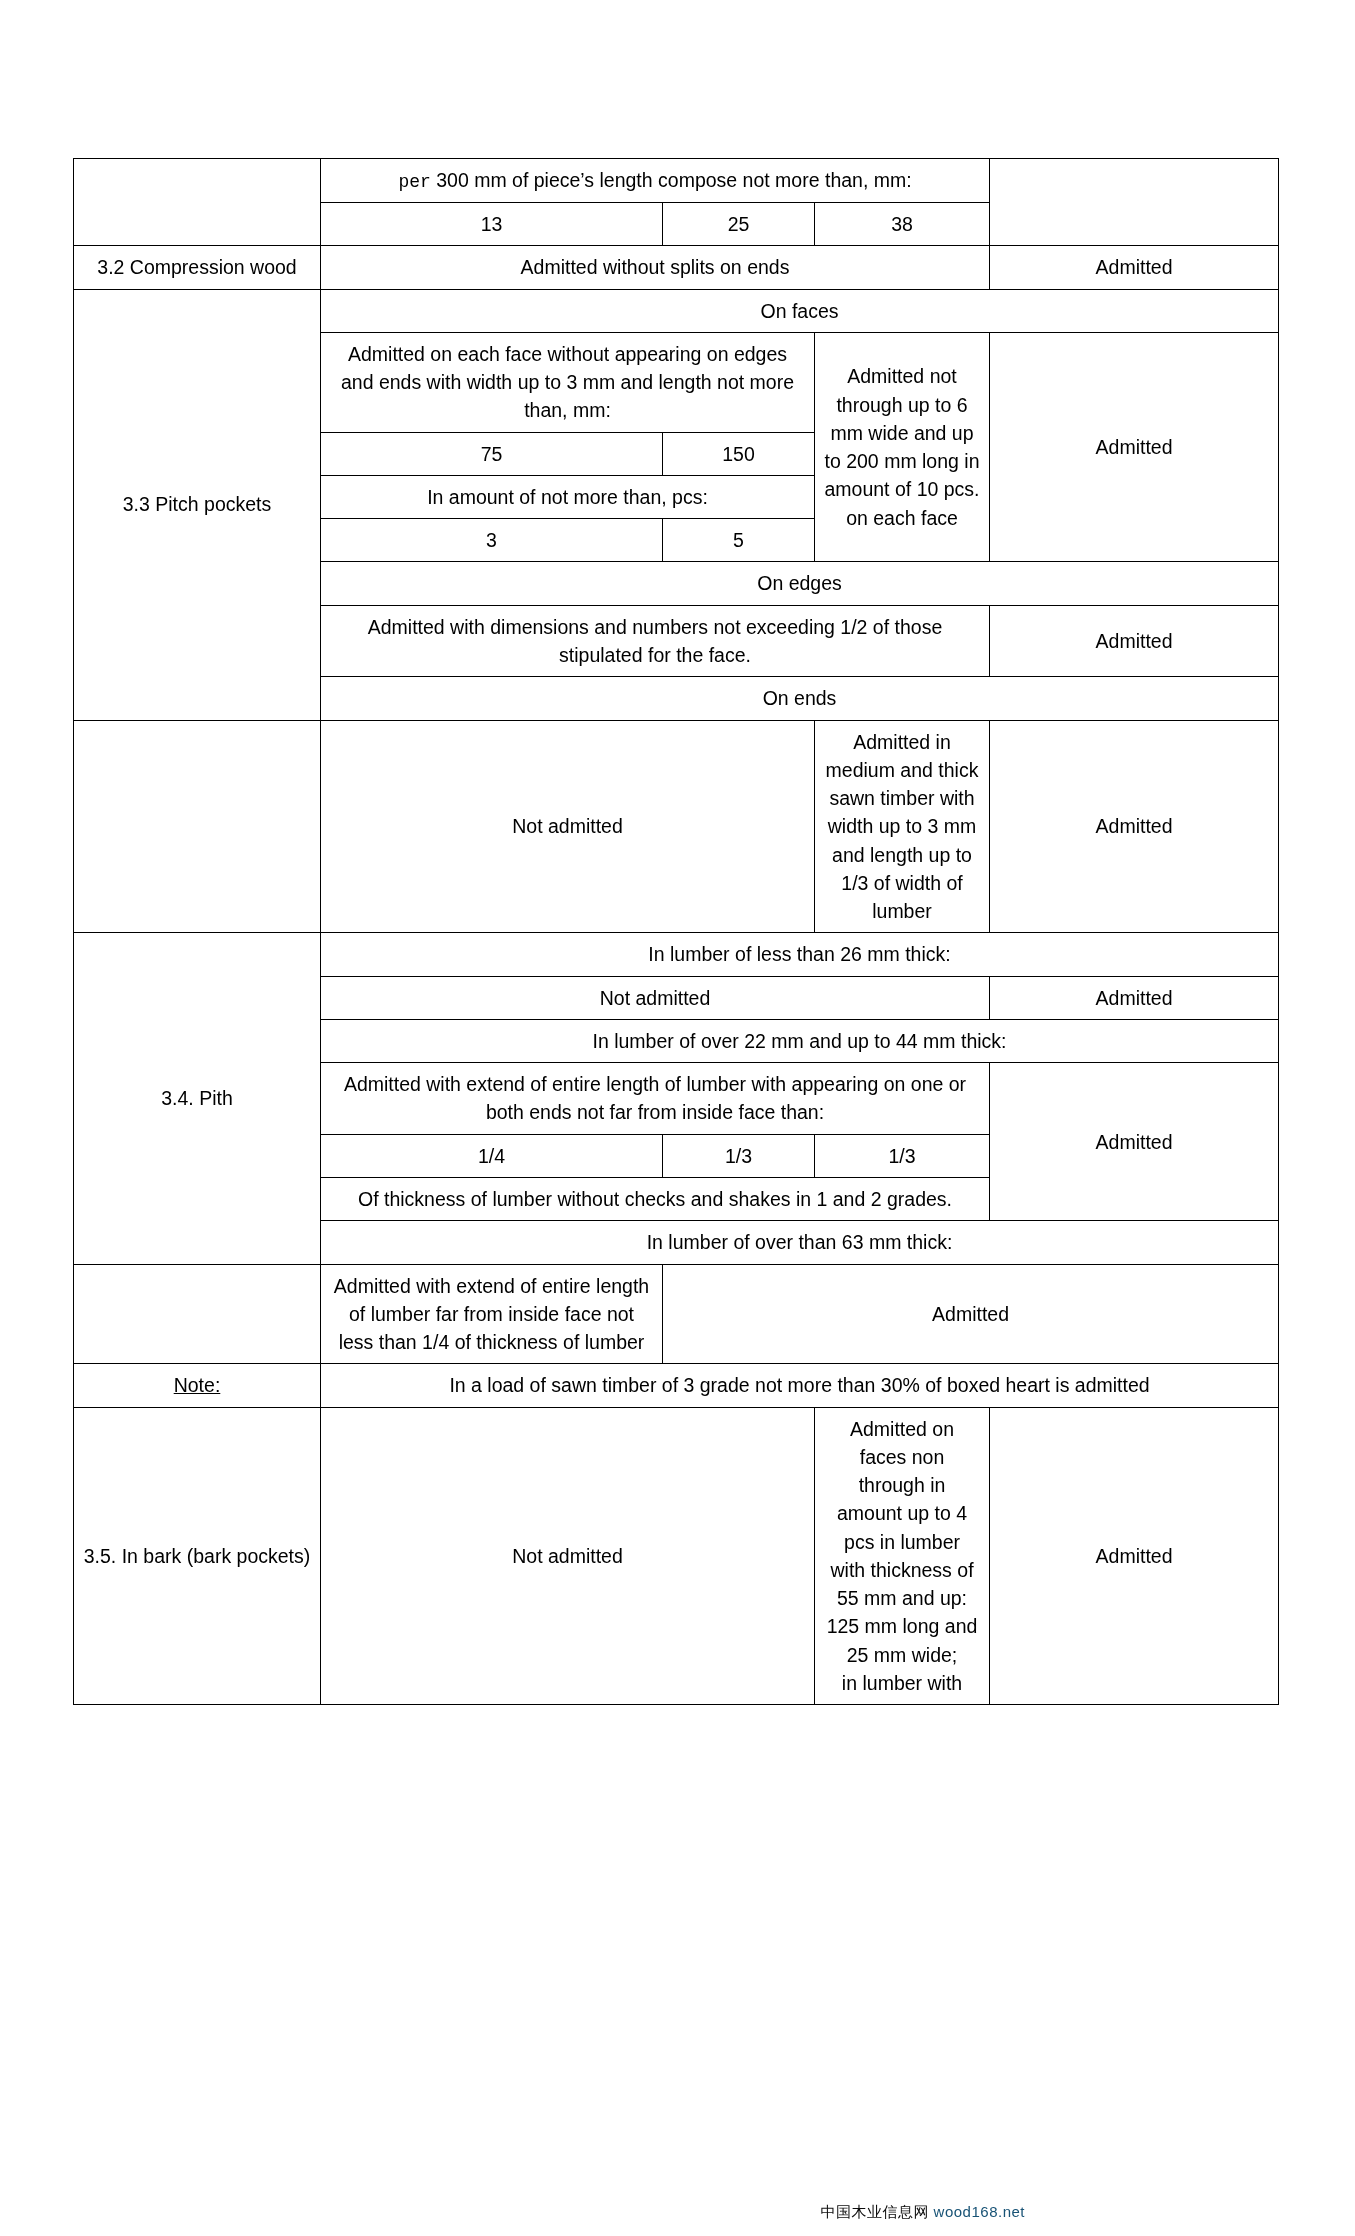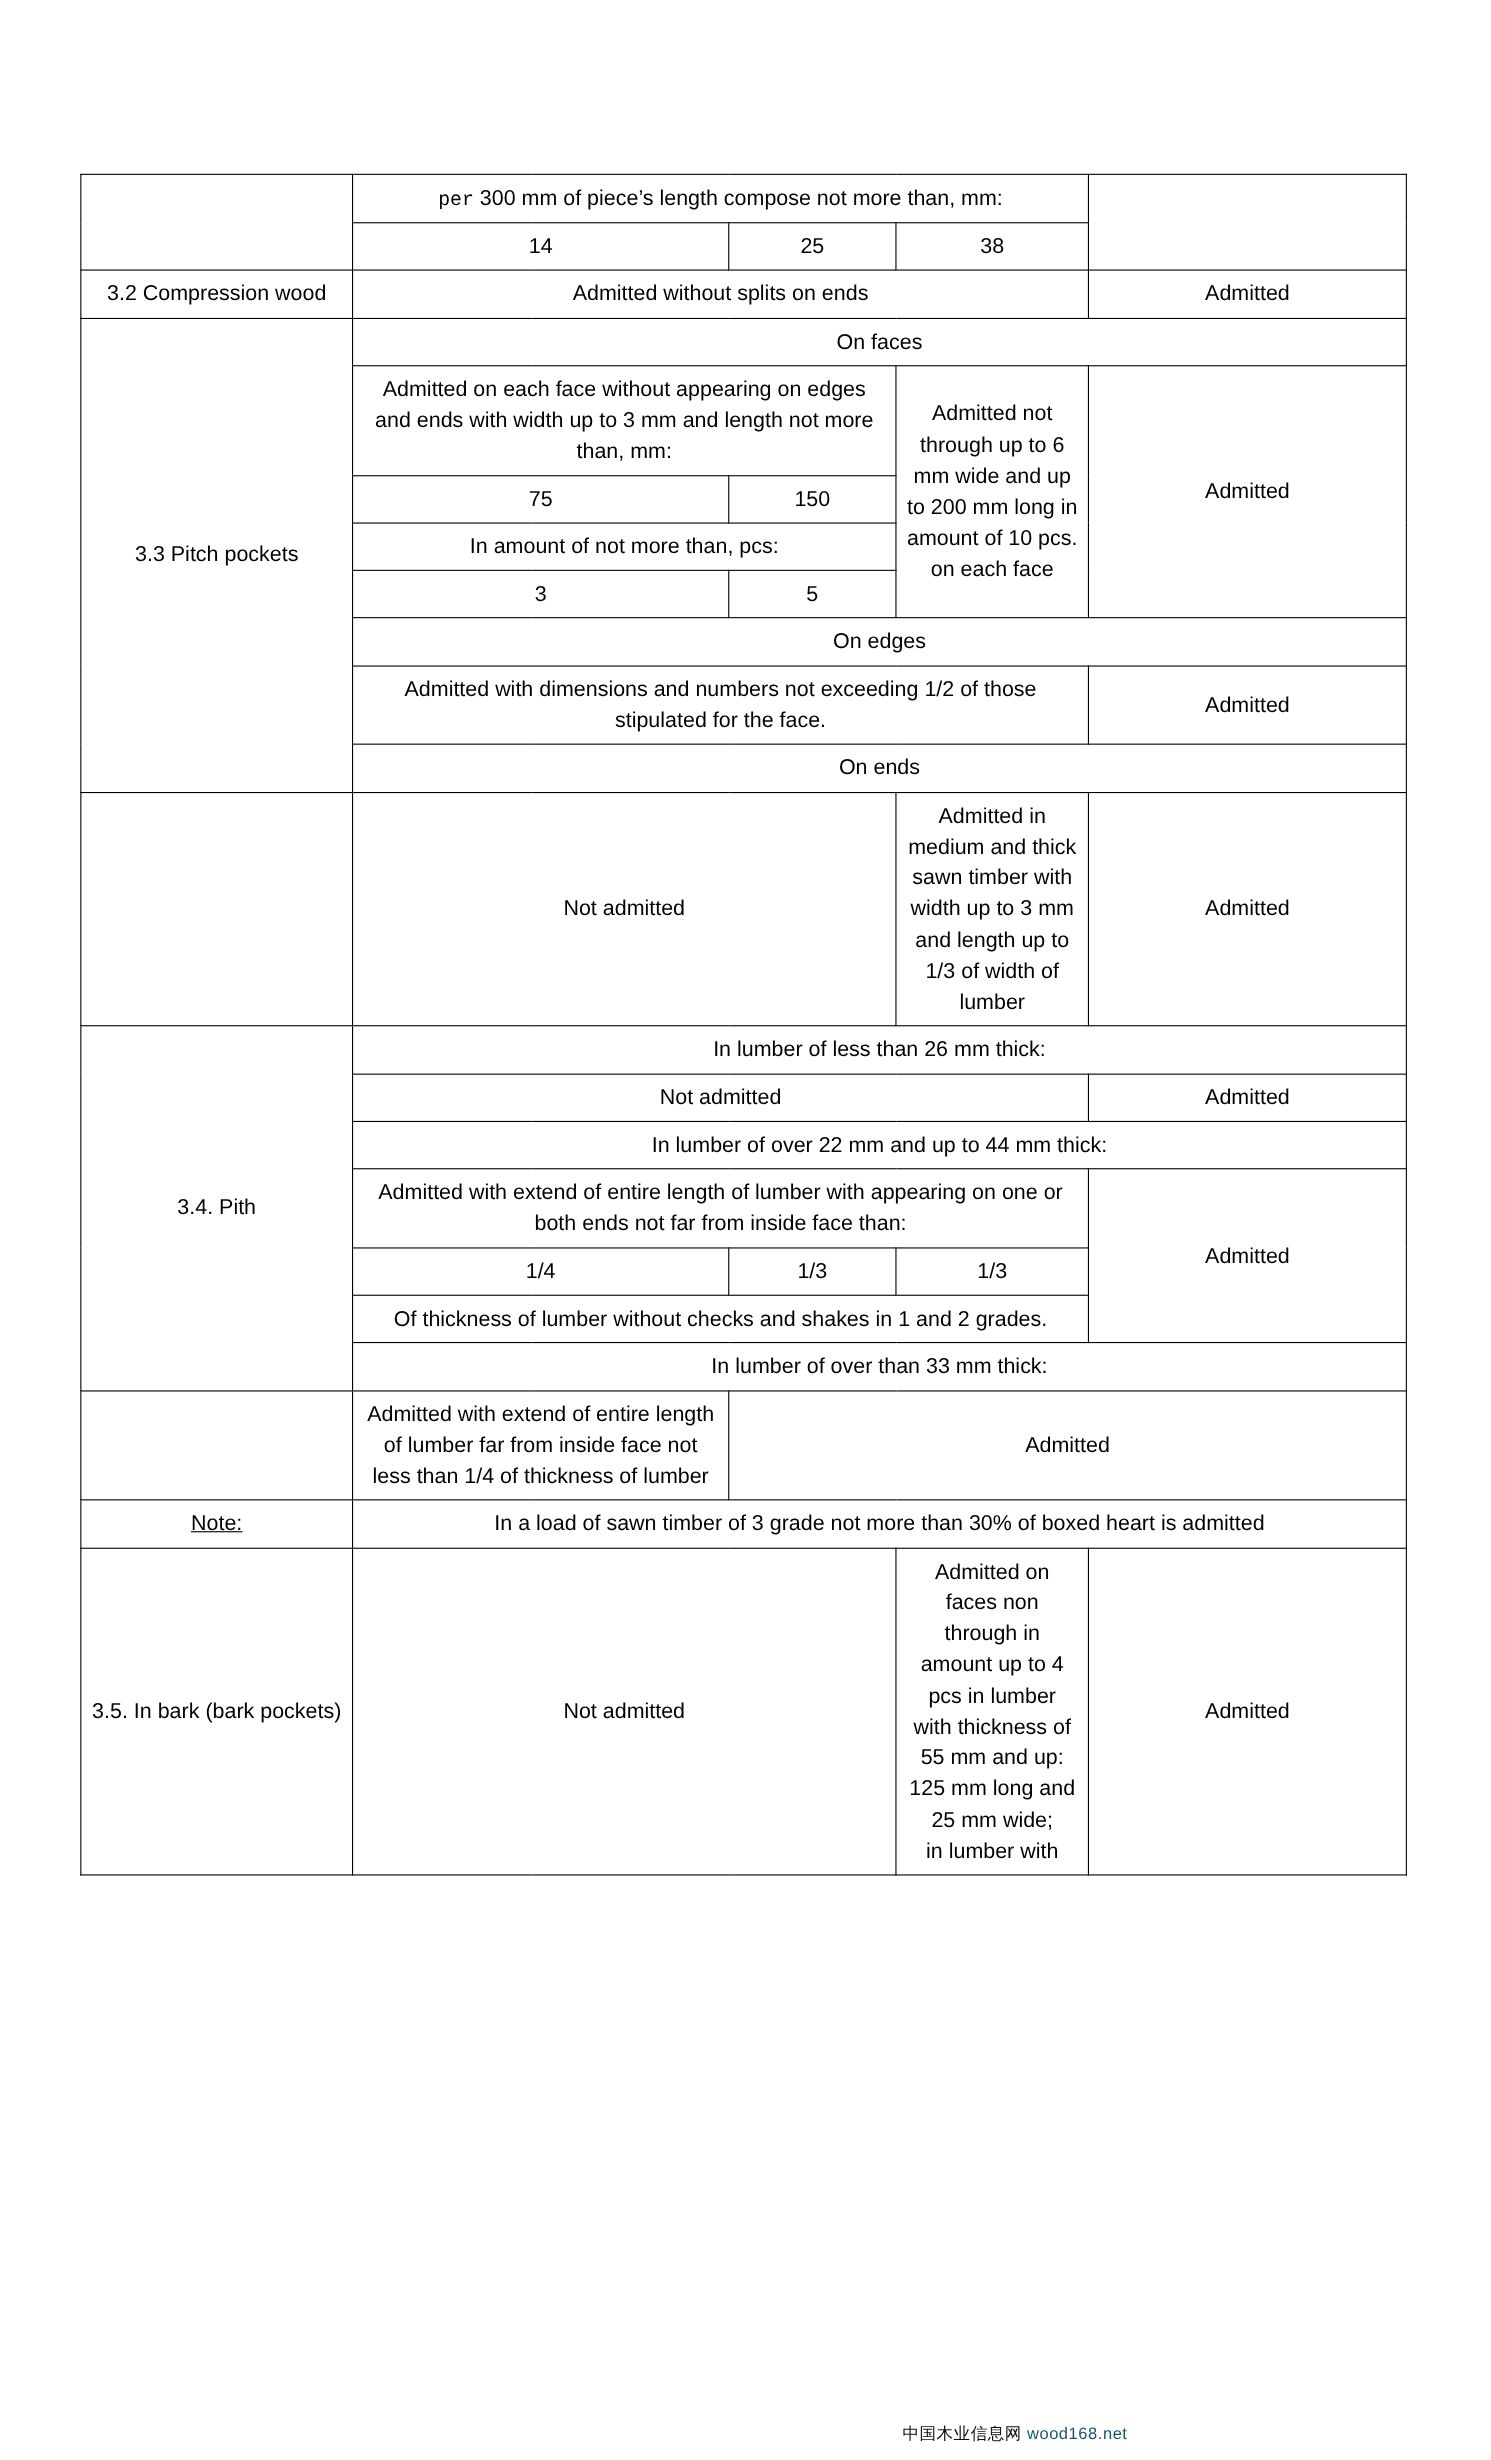--- a/index.html
+++ b/index.html
@@ -92,21 +92,21 @@
     <tbody>
 
       <tr>
         <td class="blank" rowspan="2"></td>
         <td colspan="4" class="pad-cell">
           <span class="mono">per</span><span> 300 mm of piece’s length compose not more than, mm:</span>
         </td>
         <td rowspan="2" class="blank"></td>
       </tr>
       <tr>
-        <td colspan="2">14</td>
+        <td colspan="2">13</td>
         <td>25</td>
         <td>38</td>
       </tr>
 
       <tr>
         <td class="left">3.2 Compression wood</td>
         <td colspan="4">Admitted without splits on ends</td>
         <td>Admitted</td>
       </tr>
 
@@ -164,21 +164,21 @@
       </tr>
       <tr>
         <td colspan="2">1/4</td>
         <td>1/3</td>
         <td>1/3</td>
       </tr>
       <tr>
         <td colspan="4" class="pad-cell">Of thickness of lumber without checks and shakes in 1 and 2 grades.</td>
       </tr>
       <tr>
-        <td colspan="5">In lumber of over than 33 mm thick:</td>
+        <td colspan="5">In lumber of over than 63 mm thick:</td>
       </tr>
       <tr>
         <td class="blank"></td>
         <td colspan="2" class="lefttop pad-cell">Admitted with extend of entire length of lumber far from inside face not less than 1/4 of thickness of lumber</td>
         <td colspan="3">Admitted</td>
       </tr>
 
       <tr>
         <td class="note-label">Note:</td>
         <td colspan="5">In a load of sawn timber of 3 grade not more than 30% of boxed heart is admitted</td>

